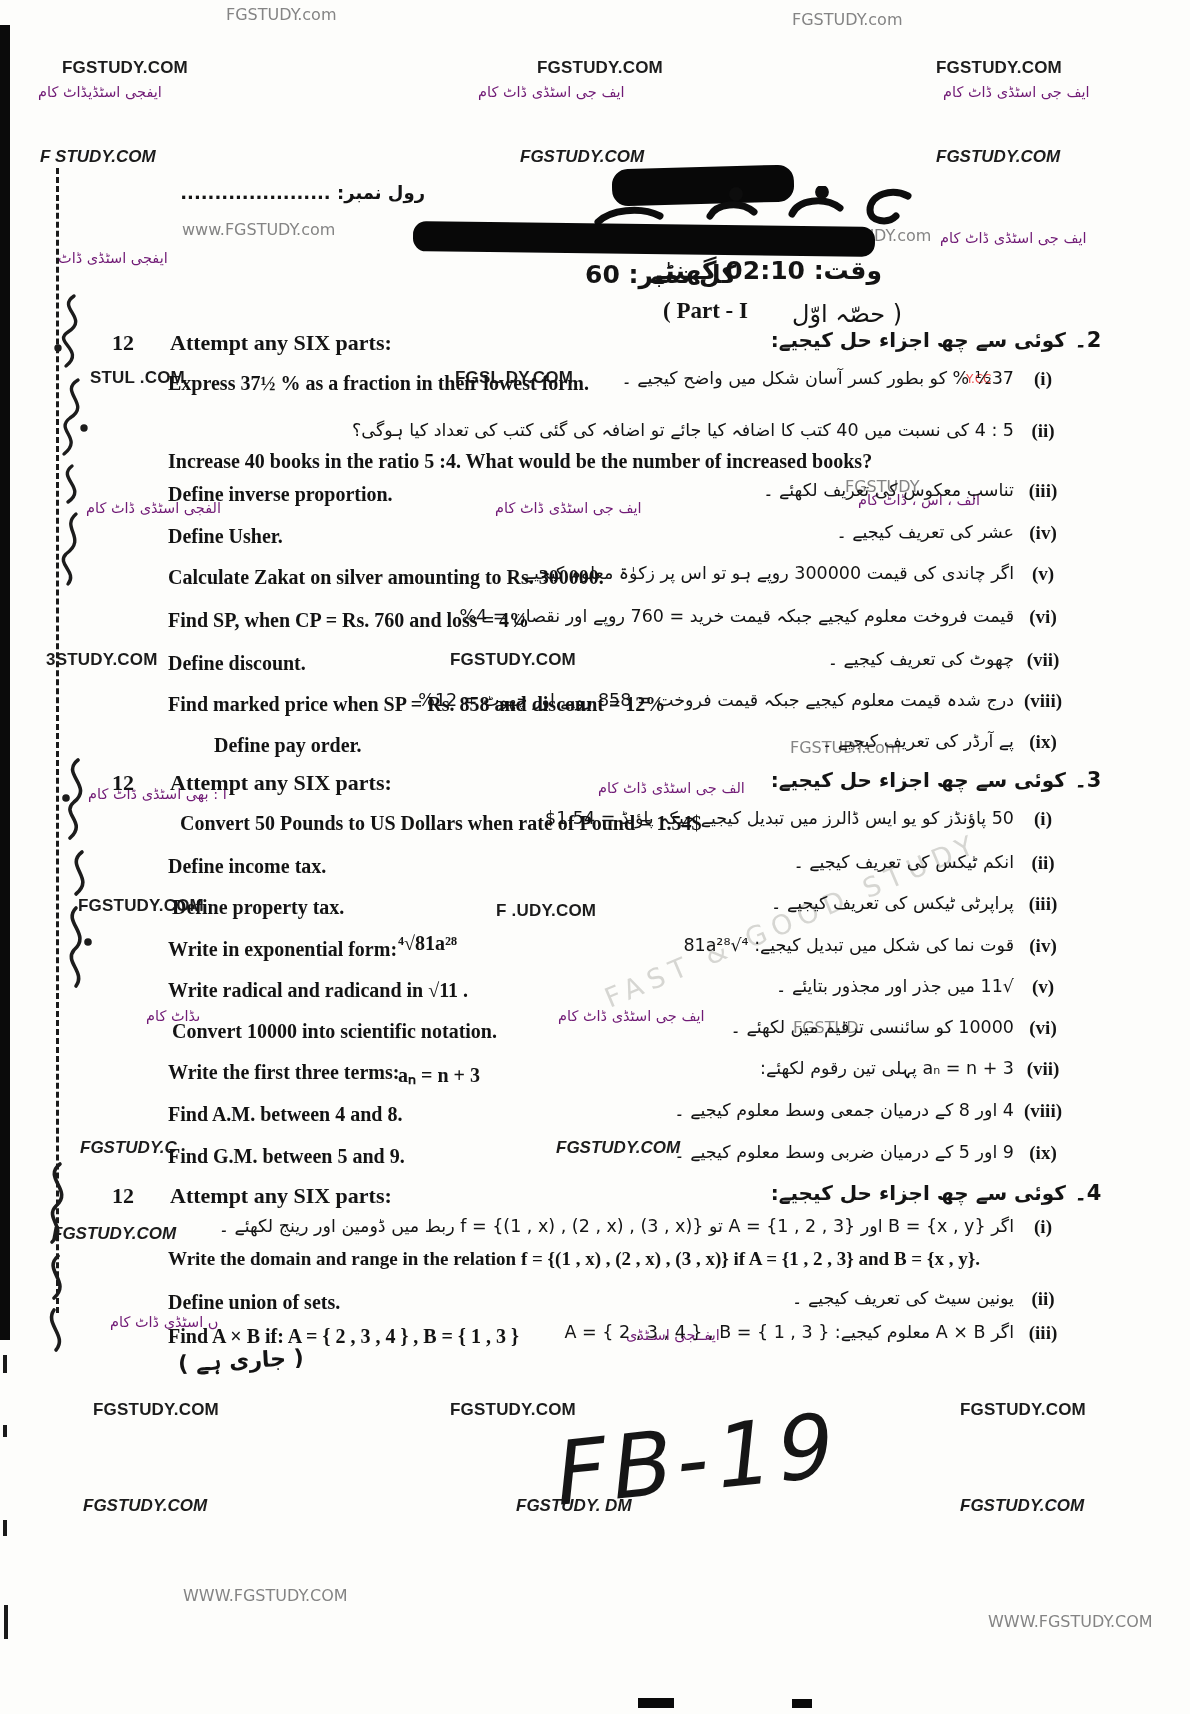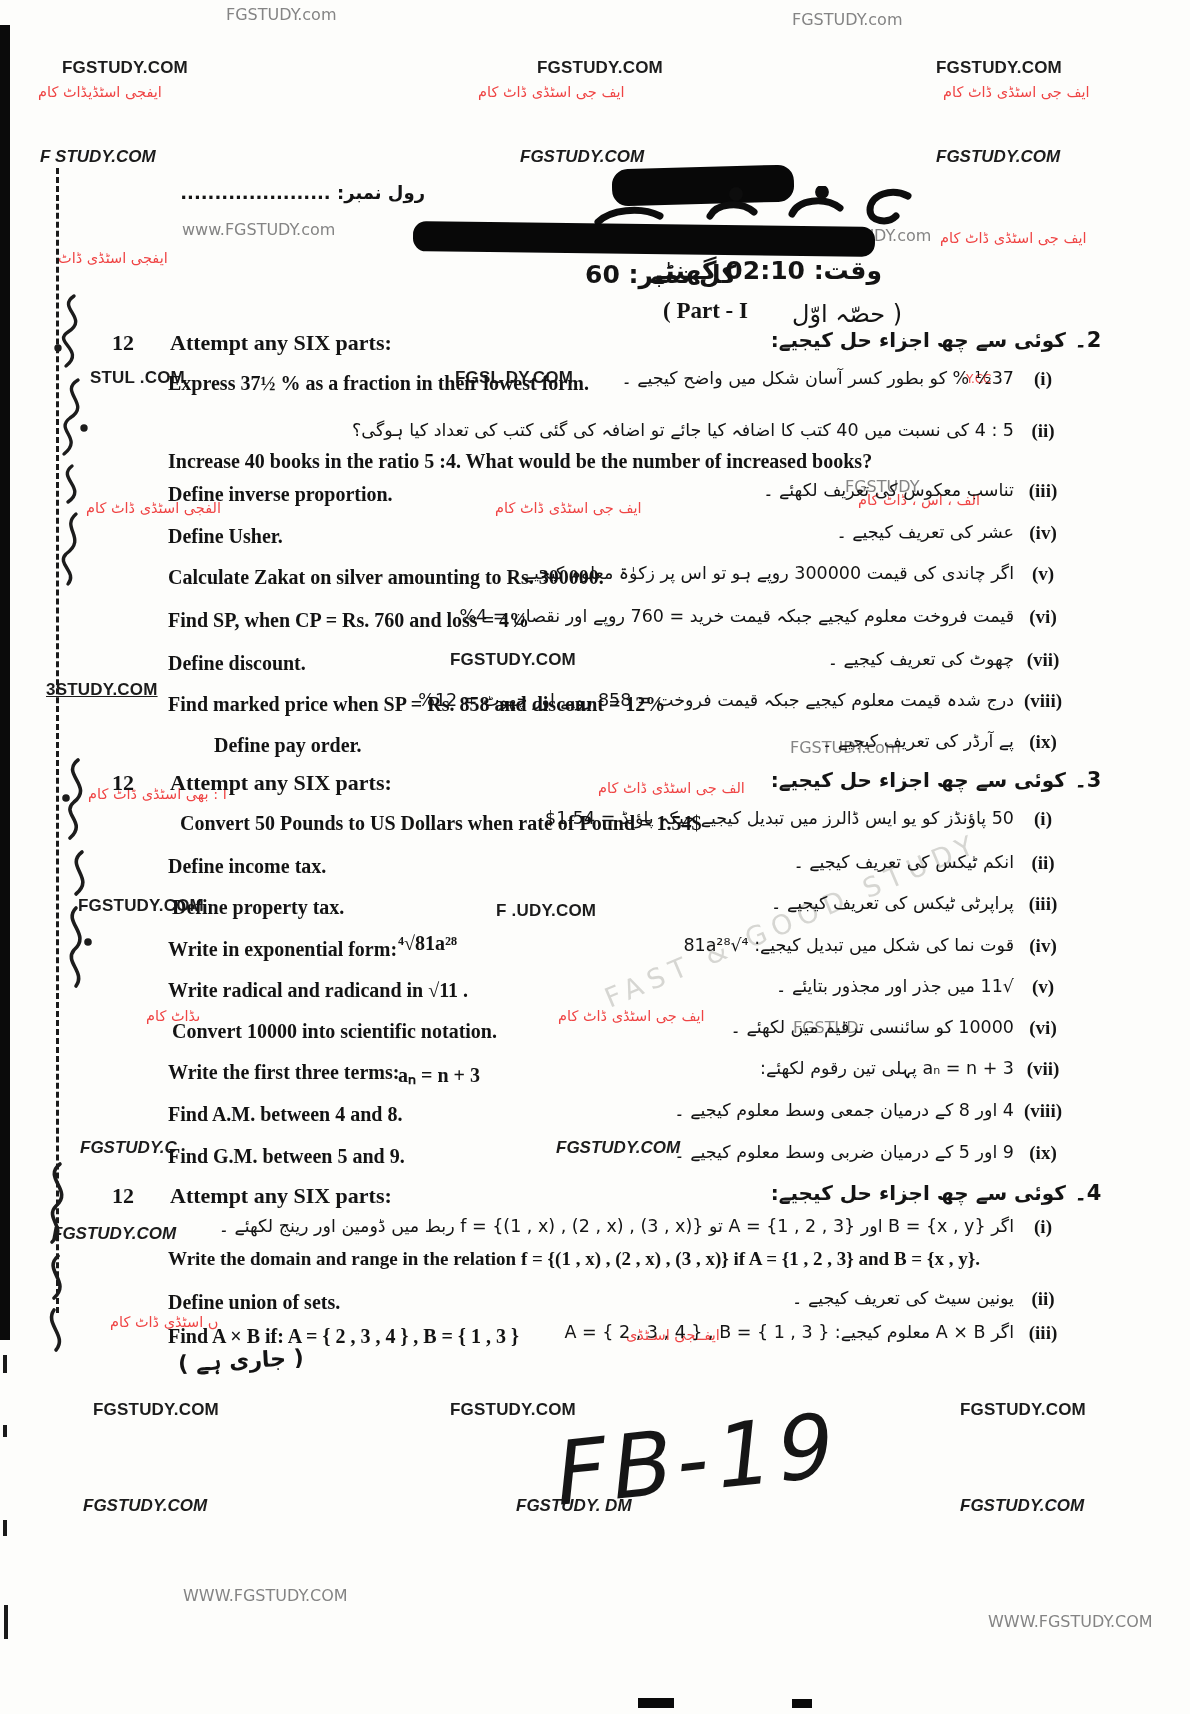--- a/index.html
+++ b/index.html
@@ -11,21 +11,21 @@
   
   .blackbar{position:absolute;background:#0b0b0b;}
   .dashline{position:absolute;border-left:3.5px dashed #1a1a1a;width:0;}
   .tick{position:absolute;background:#1a1a1a;width:4px;}
   
   .wm{position:absolute;white-space:nowrap;}
   .wm-b{font-family:"Liberation Sans",sans-serif;font-weight:bold;font-size:17px;letter-spacing:.2px;color:#1c1c1c;}
   .wm-bi{font-family:"Liberation Sans",sans-serif;font-weight:bold;font-style:italic;font-size:17px;color:#1c1c1c;}
   .wm-g{font-family:"DejaVu Sans",sans-serif;font-size:16px;color:#848484;}
   .wm-gs{font-family:"DejaVu Sans",sans-serif;font-size:12px;color:#ef4444;}
-  .wm-u{font-family:"DejaVu Sans",sans-serif;font-size:14.5px;color:#ef4444;direction:rtl;}
+  .wm-u{font-family:"DejaVu Sans",sans-serif;font-size:14.5px;color:#701a75;direction:rtl;}
   .wm-diag{font-family:"DejaVu Sans",sans-serif;font-size:27px;color:#c2c2bd;letter-spacing:7px;
            transform:rotate(-23deg);transform-origin:left top;opacity:.65;}
   
   .roll{position:absolute;direction:rtl;font-family:"DejaVu Sans",sans-serif;font-size:18px;font-weight:bold;white-space:nowrap;}
   .redact{position:absolute;background:#080808;}
   .timeline{position:absolute;font-family:"DejaVu Sans",sans-serif;font-weight:bold;font-size:25px;direction:rtl;white-space:nowrap;}
   .part-en{position:absolute;font:bold 23px "Liberation Serif",serif;white-space:nowrap;}
   .part-ur{position:absolute;font-family:"DejaVu Sans",sans-serif;font-weight:normal;font-size:24px;white-space:nowrap;}
   
   .smarks{position:absolute;font:bold 22px "Liberation Serif",serif;}
@@ -98,21 +98,21 @@
   <span class="wm wm-g" style="left:182px;top:220px;">www.FGSTUDY.com</span>
   <span class="wm wm-g" style="left:778px;top:226px;">www.FGSTUDY.com</span>
   <span class="wm wm-u" style="left:940px;top:230px;">ایف جی اسٹڈی ڈاٹ کام</span>
   <span class="wm wm-u" style="left:58px;top:250px;">ایفجی اسٹڈی ڈاٹ</span>
   <span class="wm wm-b" style="left:90px;top:368px;">STUL .COM</span>
   <span class="wm wm-b" style="left:455px;top:368px;">FGSL DY.COM</span>
   <span class="wm wm-g" style="left:845px;top:477px;">FGSTUDY</span>
   <span class="wm wm-u" style="left:86px;top:500px;">الفجی اسٹڈی ڈاٹ کام</span>
   <span class="wm wm-u" style="left:495px;top:500px;">ایف جی اسٹڈی ڈاٹ کام</span>
   <span class="wm wm-u" style="left:858px;top:492px;">الف ، اس ، ڈاٹ کام</span>
-  <span class="wm wm-b" style="left:46px;top:680px;text-decoration:underline;">3STUDY.COM</span>
+  <span class="wm wm-b" style="left:46px;top:650px;">3STUDY.COM</span>
   <span class="wm wm-b" style="left:450px;top:650px;">FGSTUDY.COM</span>
   <span class="wm wm-g" style="left:790px;top:738px;">FGSTUDY.com</span>
   <span class="wm wm-u" style="left:88px;top:786px;">ا : بھی اسٹڈی ڈاٹ کام</span>
   <span class="wm wm-u" style="left:598px;top:780px;">الف جی اسٹڈی ڈاٹ کام</span>
   <span class="wm wm-b" style="left:78px;top:896px;">FGSTUDY.COM</span>
   <span class="wm wm-b" style="left:496px;top:901px;">F .UDY.COM</span>
   <span class="wm wm-diag" style="left:600px;top:985px;">FAST &amp; GOOD STUDY</span>
   <span class="wm wm-u" style="left:146px;top:1008px;">ںڈاٹ کام</span>
   <span class="wm wm-u" style="left:558px;top:1008px;">ایف جی اسٹڈی ڈاٹ کام</span>
   <span class="wm wm-g" style="left:793px;top:1018px;">FGSTUD. .</span>

